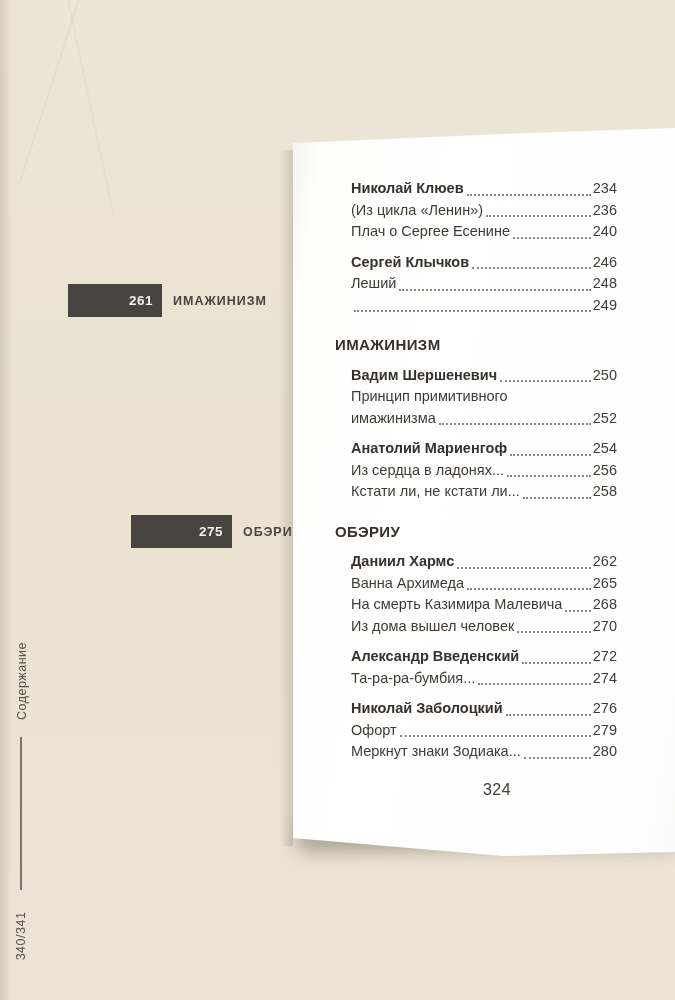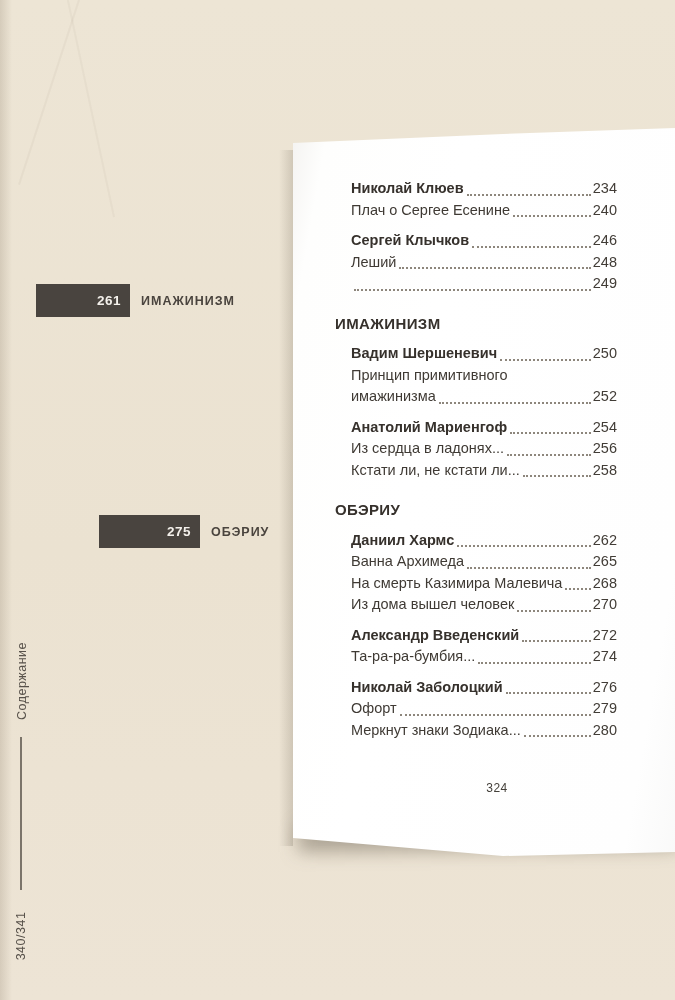--- a/index.html
+++ b/index.html
@@ -56,25 +56,25 @@
   }
   .toc-title.bold { font-weight: bold; color: #36312c; }
   .leader { flex: 1 1 auto; position: relative; min-width: 10px; }
   .leader::after {
     content: ""; position: absolute; left: 3px; right: 2px; bottom: 4px;
     border-bottom: 2px dotted #8d867c;
   }
   .toc-page-num { color: #413c36; }
   .page-footer {
     position: absolute; left: 42px; top: 655px; width: 324px;
-    text-align: center; font-size: 12px; color: #44403a; letter-spacing: 0.5px;
-  }
-
-  
-  .chapter-tab { position: absolute; display: flex; align-items: center; }
+    text-align: center; font-size: 16px; color: #44403a; letter-spacing: 0.5px;
+  }
+
+  
+  .chapter-tab { position: absolute; display: flex; align-items: center; margin-left: 32px; }
   .tab-block {
     height: 33px; background: #49443f;
     display: flex; align-items: center; justify-content: flex-end;
     padding-right: 9px; box-sizing: border-box;
     color: #f4f1ec; font-weight: bold; font-size: 13.5px; letter-spacing: 0.5px;
   }
   .tab-name {
     margin-left: 11px; font-weight: bold; font-size: 12.5px;
     letter-spacing: 1px; color: #4a443e;
   }
@@ -127,20 +127,25 @@
   <div class="page-left-shadow"></div>
   <div class="book-page">
     <div class="toc">
         <div class="toc-group">
           <div class="toc-row">
             <span class="toc-title bold">Николай Клюев</span>
             <span class="leader"></span>
             <span class="toc-page-num">234</span>
           </div>
           <div class="toc-row">
+            <span class="toc-title">(Из цикла «Ленин»)</span>
+            <span class="leader"></span>
+            <span class="toc-page-num">236</span>
+          </div>
+          <div class="toc-row">
             <span class="toc-title">Плач о Сергее Есенине</span>
             <span class="leader"></span>
             <span class="toc-page-num">240</span>
           </div>
         </div>
         <div class="toc-group">
           <div class="toc-row">
             <span class="toc-title bold">Сергей Клычков</span>
             <span class="leader"></span>
             <span class="toc-page-num">246</span>

